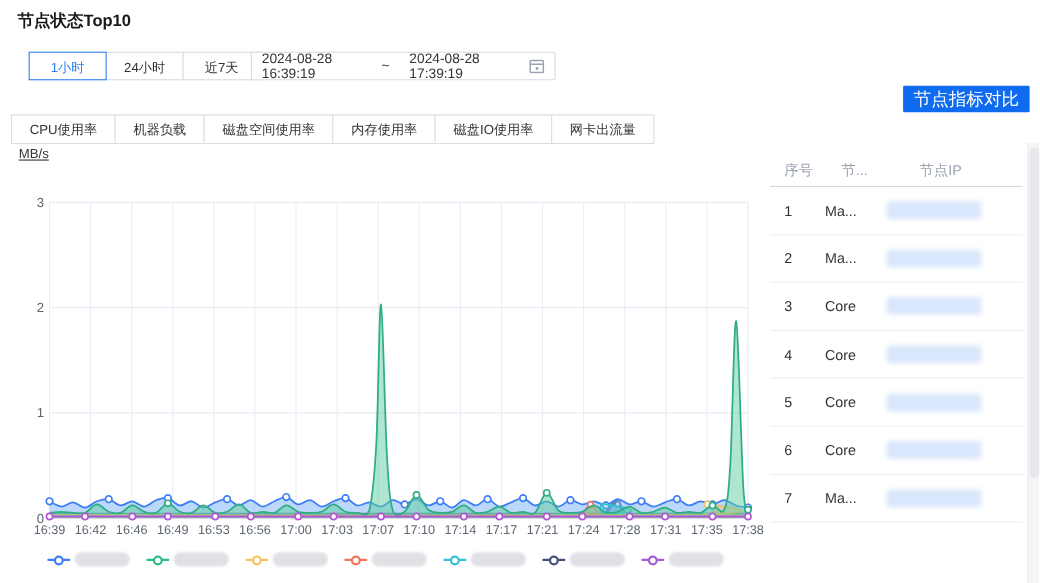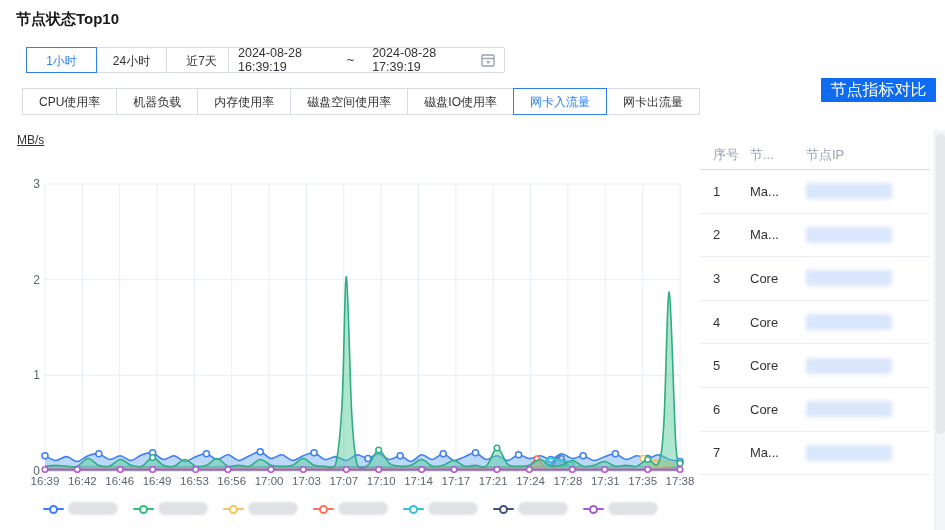--- a/index.html
+++ b/index.html
@@ -11,40 +11,40 @@
   .seg-btn{width:71px;height:26px;line-height:26px;text-align:center;font-size:12px;color:#333;
            border:1px solid #d8dce3;background:#fff;margin-left:-1px;cursor:pointer;box-sizing:border-box;}
   .seg-btn:first-child{margin-left:16px;}
   .seg-btn.selected{border-color:#2d7ff2;color:#2d7ff2;position:relative;z-index:2;}
   
   .datepicker{position:absolute;left:228px;top:47px;width:277px;height:26px;border:1px solid #d8dce3;
               border-radius:2px;display:flex;align-items:center;padding:0 9px;box-sizing:border-box;
               font-size:12.5px;color:#333;gap:18px;background:#fff;}
   .cal-icon{margin-left:auto;display:flex;align-items:center;}
   
-  .tabs{position:absolute;left:10px;top:88px;display:flex;margin-left:12px;}
+  .tabs{position:absolute;left:10px;top:104px;display:flex;}
   .tab{height:27px;line-height:27px;padding:0 16px;font-size:12px;color:#333;border:1px solid #d8dce3;
        margin-left:-1px;background:#fff;cursor:pointer;white-space:nowrap;box-sizing:border-box;}
   .tab:first-child{margin-left:0;}
   .tab.selected{color:#2d7ff2;border-color:#2d7ff2;position:relative;z-index:2;}
   .compare-btn{position:absolute;left:821px;top:78px;width:115px;height:24px;background:#0f6bf0;color:#fff;
                font-size:16px;border:none;border-radius:1px;cursor:pointer;font-family:inherit;}
   .unit{position:absolute;left:17px;top:133px;font-size:12px;color:#333;text-decoration:underline;}
   #chart{position:absolute;left:0;top:125px;}
   
   .legend{position:absolute;left:0;top:502px;width:700px;display:flex;justify-content:center;
           gap:15px;align-items:center;}
   .leg-item{display:flex;align-items:center;gap:4px;cursor:pointer;}
   .leg-line{position:relative;width:21px;height:2px;border-radius:1px;}
   .leg-dot{position:absolute;left:6px;top:-3px;width:9px;height:9px;border-radius:50%;
            background:#fff;border:2px solid;box-sizing:border-box;}
   .leg-blob{width:50px;height:13px;background:#dfe1e5;border-radius:7px;filter:blur(1.2px);}
   
   .ntable{position:absolute;left:700px;top:140px;width:230px;font-size:13px;}
-  .thead{display:flex;color:#9aa3b2;height:29px;align-items:center;border-bottom:1px solid #d4dae2;}
+  .thead{display:flex;color:#9aa3b2;height:29px;align-items:center;border-bottom:1px solid #d4dae2;gap:15px;}
   .trow{display:flex;height:42.6px;align-items:center;border-bottom:1px solid #e9edf2;color:#333;}
   .c1{width:50px;padding-left:13px;box-sizing:border-box;}
   .c2{width:56px;}
   .c3{flex:1;display:flex;align-items:center;}
   .ip-blob{width:86px;height:16px;background:#d9e6fb;border-radius:2px;filter:blur(2.2px);}
   
   .scrollbar{position:absolute;left:934px;top:130px;width:11px;height:400px;background:#f4f5f7;
              border-left:1px solid #ececee;box-sizing:border-box;}
   .scroll-thumb{position:absolute;left:1px;top:4px;width:9px;height:300px;background:#e6e8eb;border-radius:4px;}
 </style>
@@ -69,24 +69,23 @@
           <rect x="1" y="2" width="12" height="11" rx="1" fill="none" stroke="#9aa3af" stroke-width="1.4"></rect>
           <line x1="1" y1="5.5" x2="13" y2="5.5" stroke="#9aa3af" stroke-width="1.4"></line>
           <rect x="6" y="8" width="2.4" height="2.4" fill="#9aa3af"></rect>
         </svg>
     </span>
   </div>
 
   <div class="tabs" id="metric-tabs">
       <div class="tab">CPU使用率</div>
       <div class="tab">机器负载</div>
+      <div class="tab">磁盘空间使用率</div>
       <div class="tab">内存使用率</div>
-      <div class="tab">磁盘空间使用率</div>
       <div class="tab">磁盘IO使用率</div>
-      <div class="tab selected">网卡入流量</div>
       <div class="tab">网卡出流量</div>
     </div>
 
   <button class="compare-btn">节点指标对比</button>
 
   <div class="unit">MB/s</div>
 
   <svg id="chart" width="700" height="372" viewBox="0 0 700 372">
       <line x1="45" y1="59" x2="45" y2="346" stroke="#e8eef6" stroke-width="1"></line>
       <text x="45" y="360" text-anchor="middle" font-size="11.5" fill="#5c6570" font-family="Liberation Sans, sans-serif">16:39</text>

